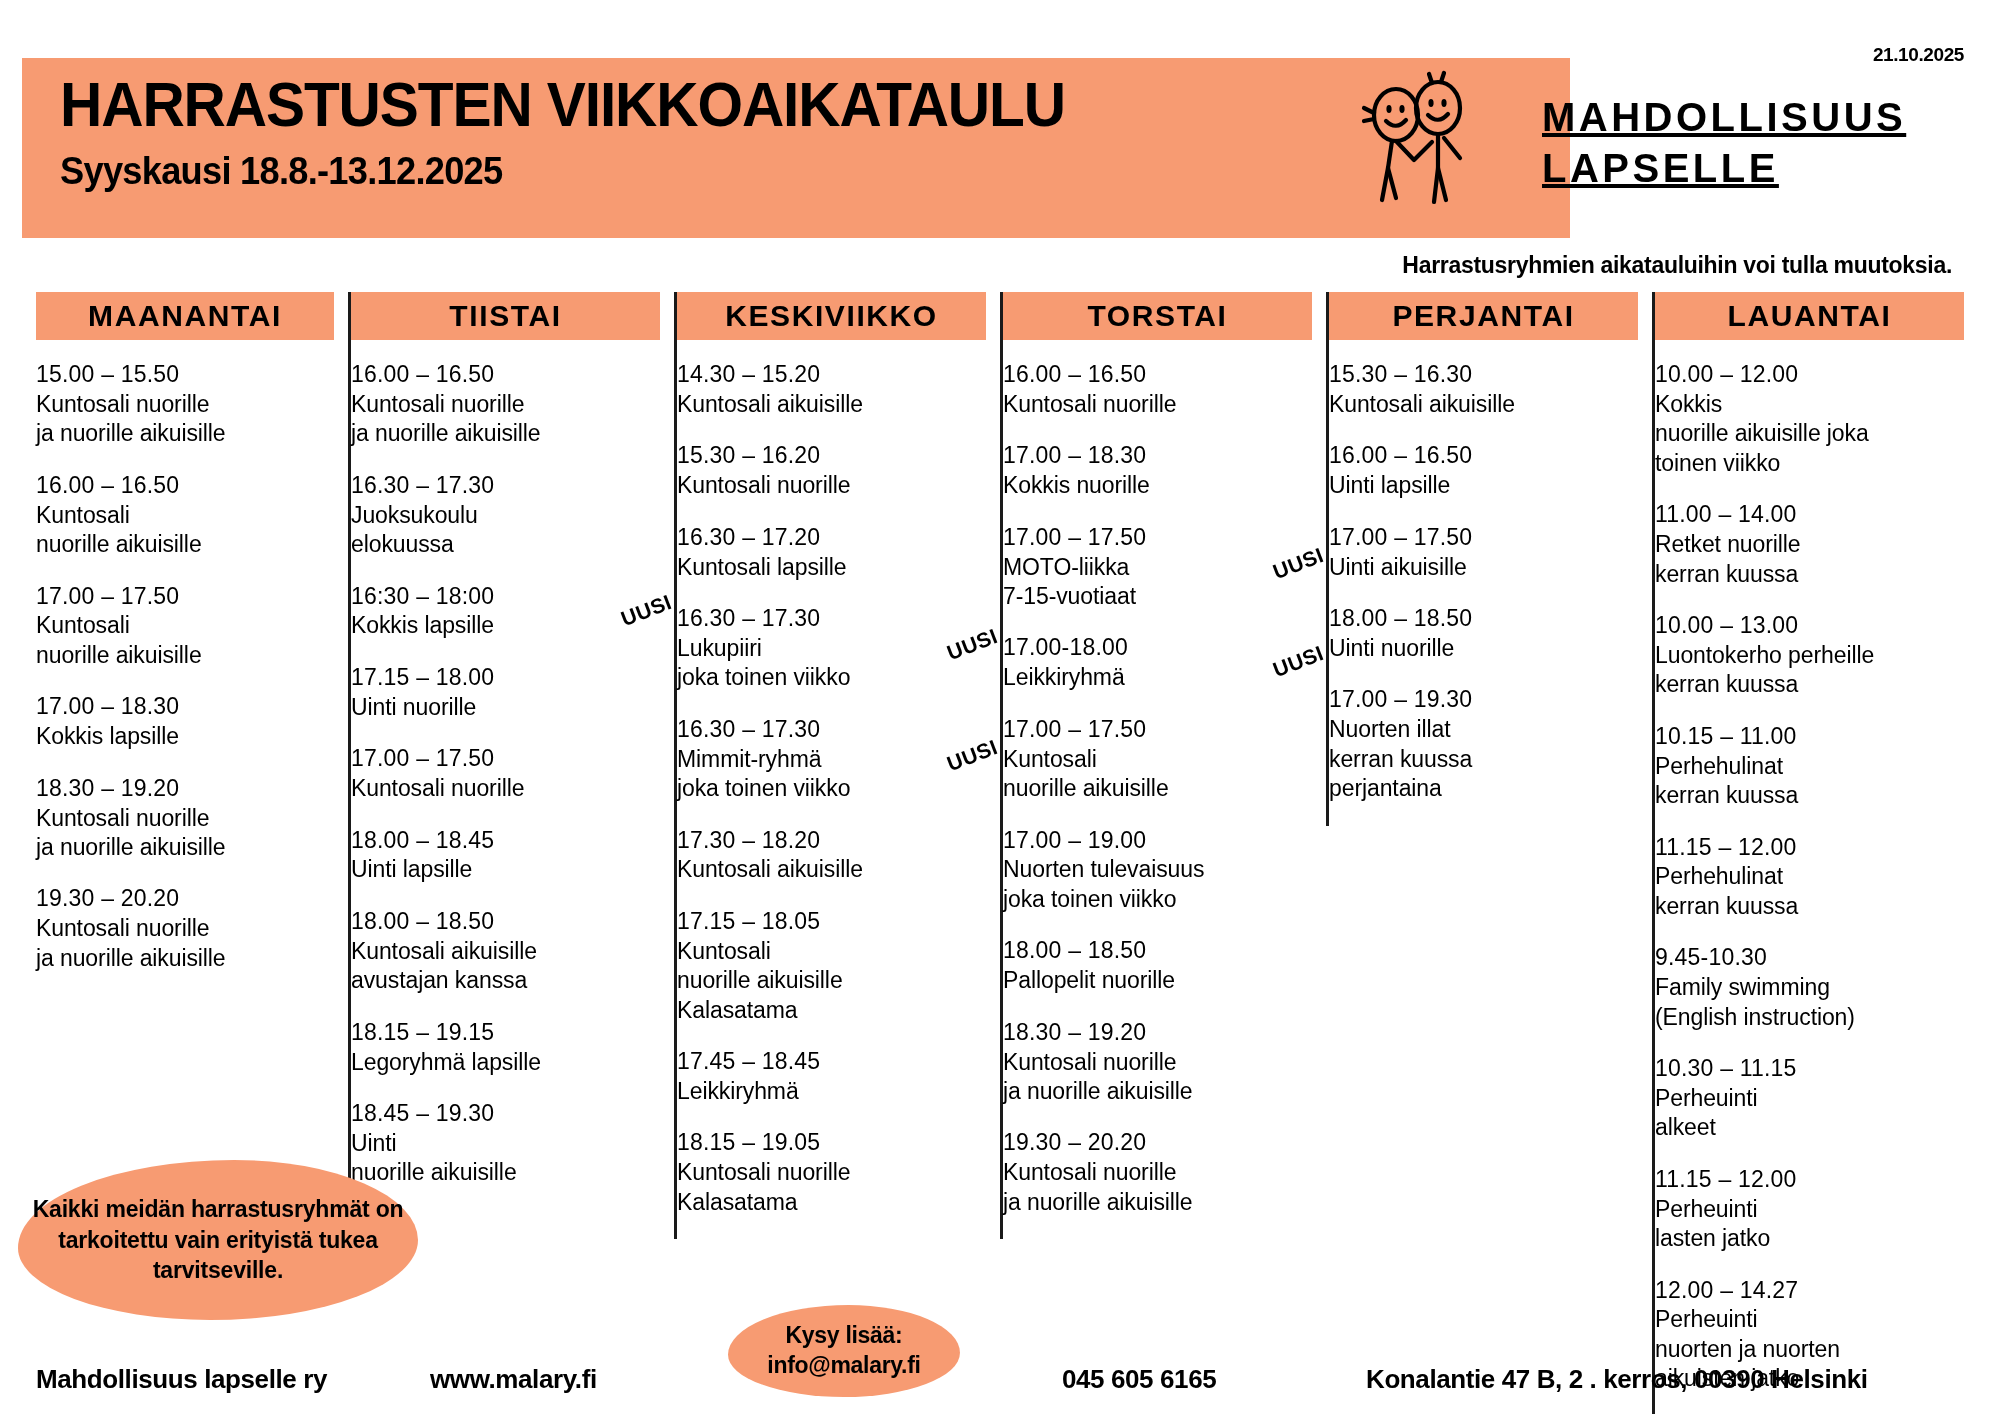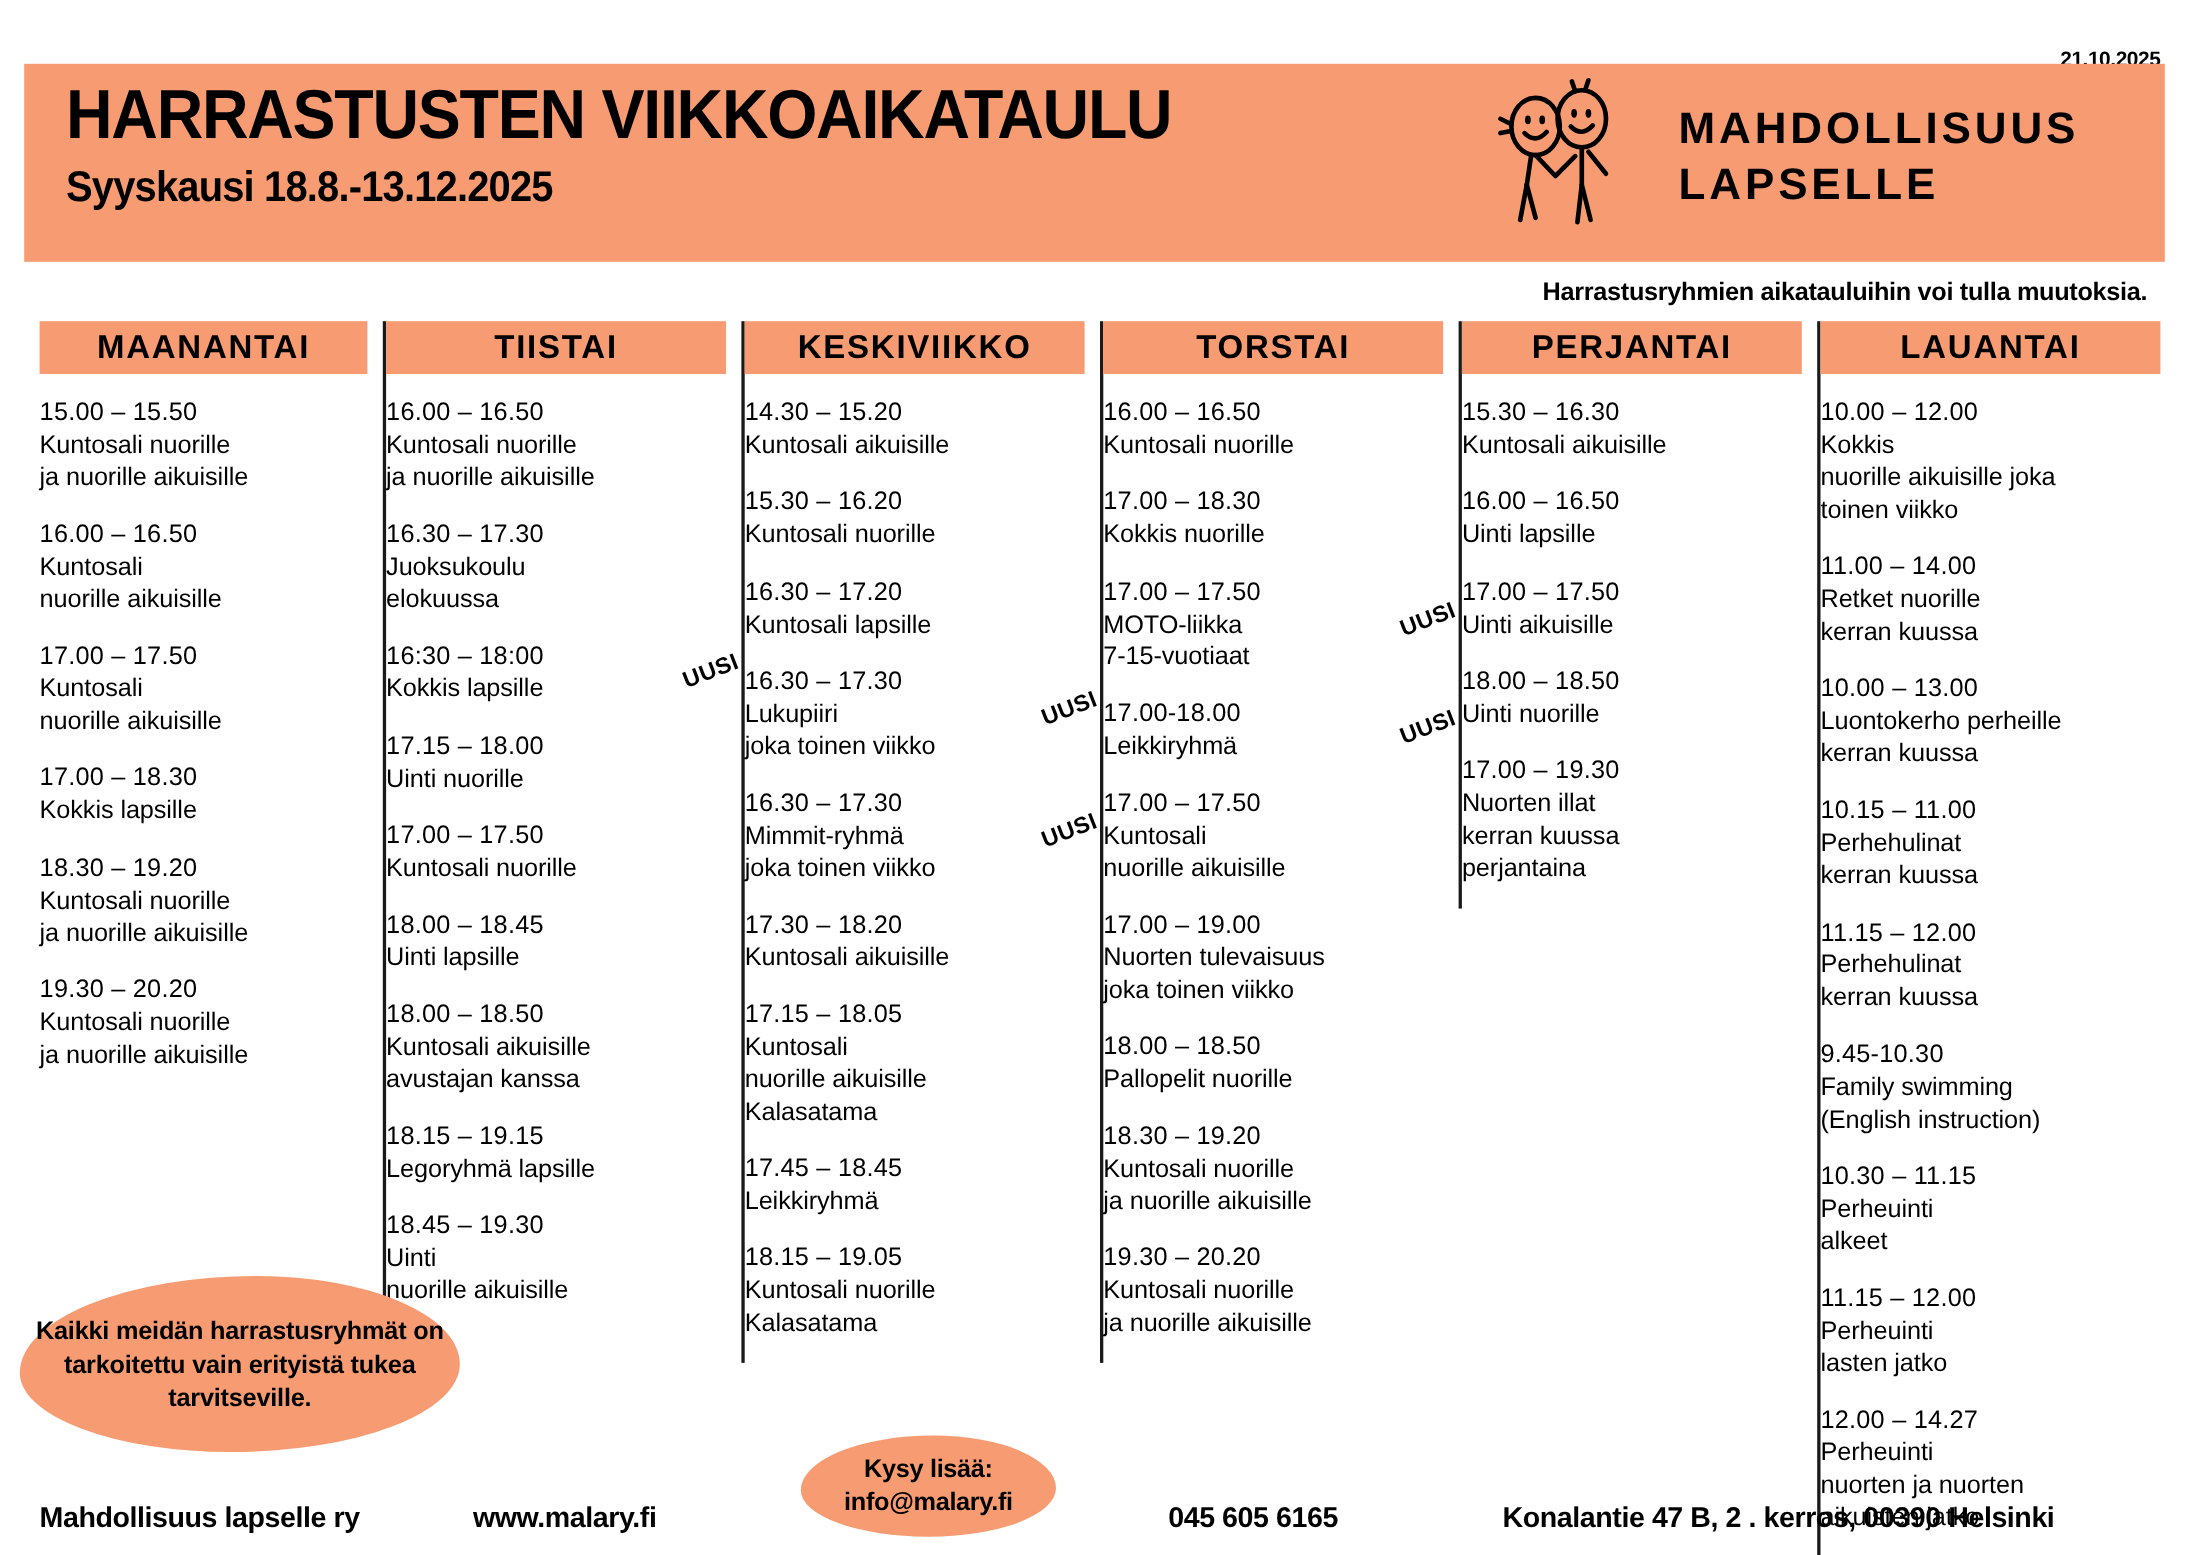--- a/index.html
+++ b/index.html
@@ -29,21 +29,21 @@
     font-weight: 700;
     letter-spacing: -0.4px;
     font-family: "Liberation Sans", sans-serif;
   }
 
   
   .header-band {
     position: absolute;
     left: 22px;
     top: 58px;
-    width: 1946px;
+    width: 1548px;
     height: 180px;
     background: #f79b72;
     box-sizing: border-box;
   }
   .header-titles {
     position: absolute;
     left: 38px;
     top: 10px;
   }
   .main-title {
@@ -66,21 +66,22 @@
     transform-origin: left center;
   }
 
   
   .logo-wrap {
     position: absolute;
     left: 1330px;
     top: 10px;
     display: flex;
     align-items: center;
-    gap: 24px;
+    gap: 40px;
+    text-decoration: underline;
   }
   .logo-mark { width: 150px; height: 150px; display: block; }
   .logo-text { line-height: 1.28; }
   .logo-line {
     font-size: 40px;
     font-weight: 700;
     letter-spacing: 3.5px;
     white-space: nowrap;
   }
 

